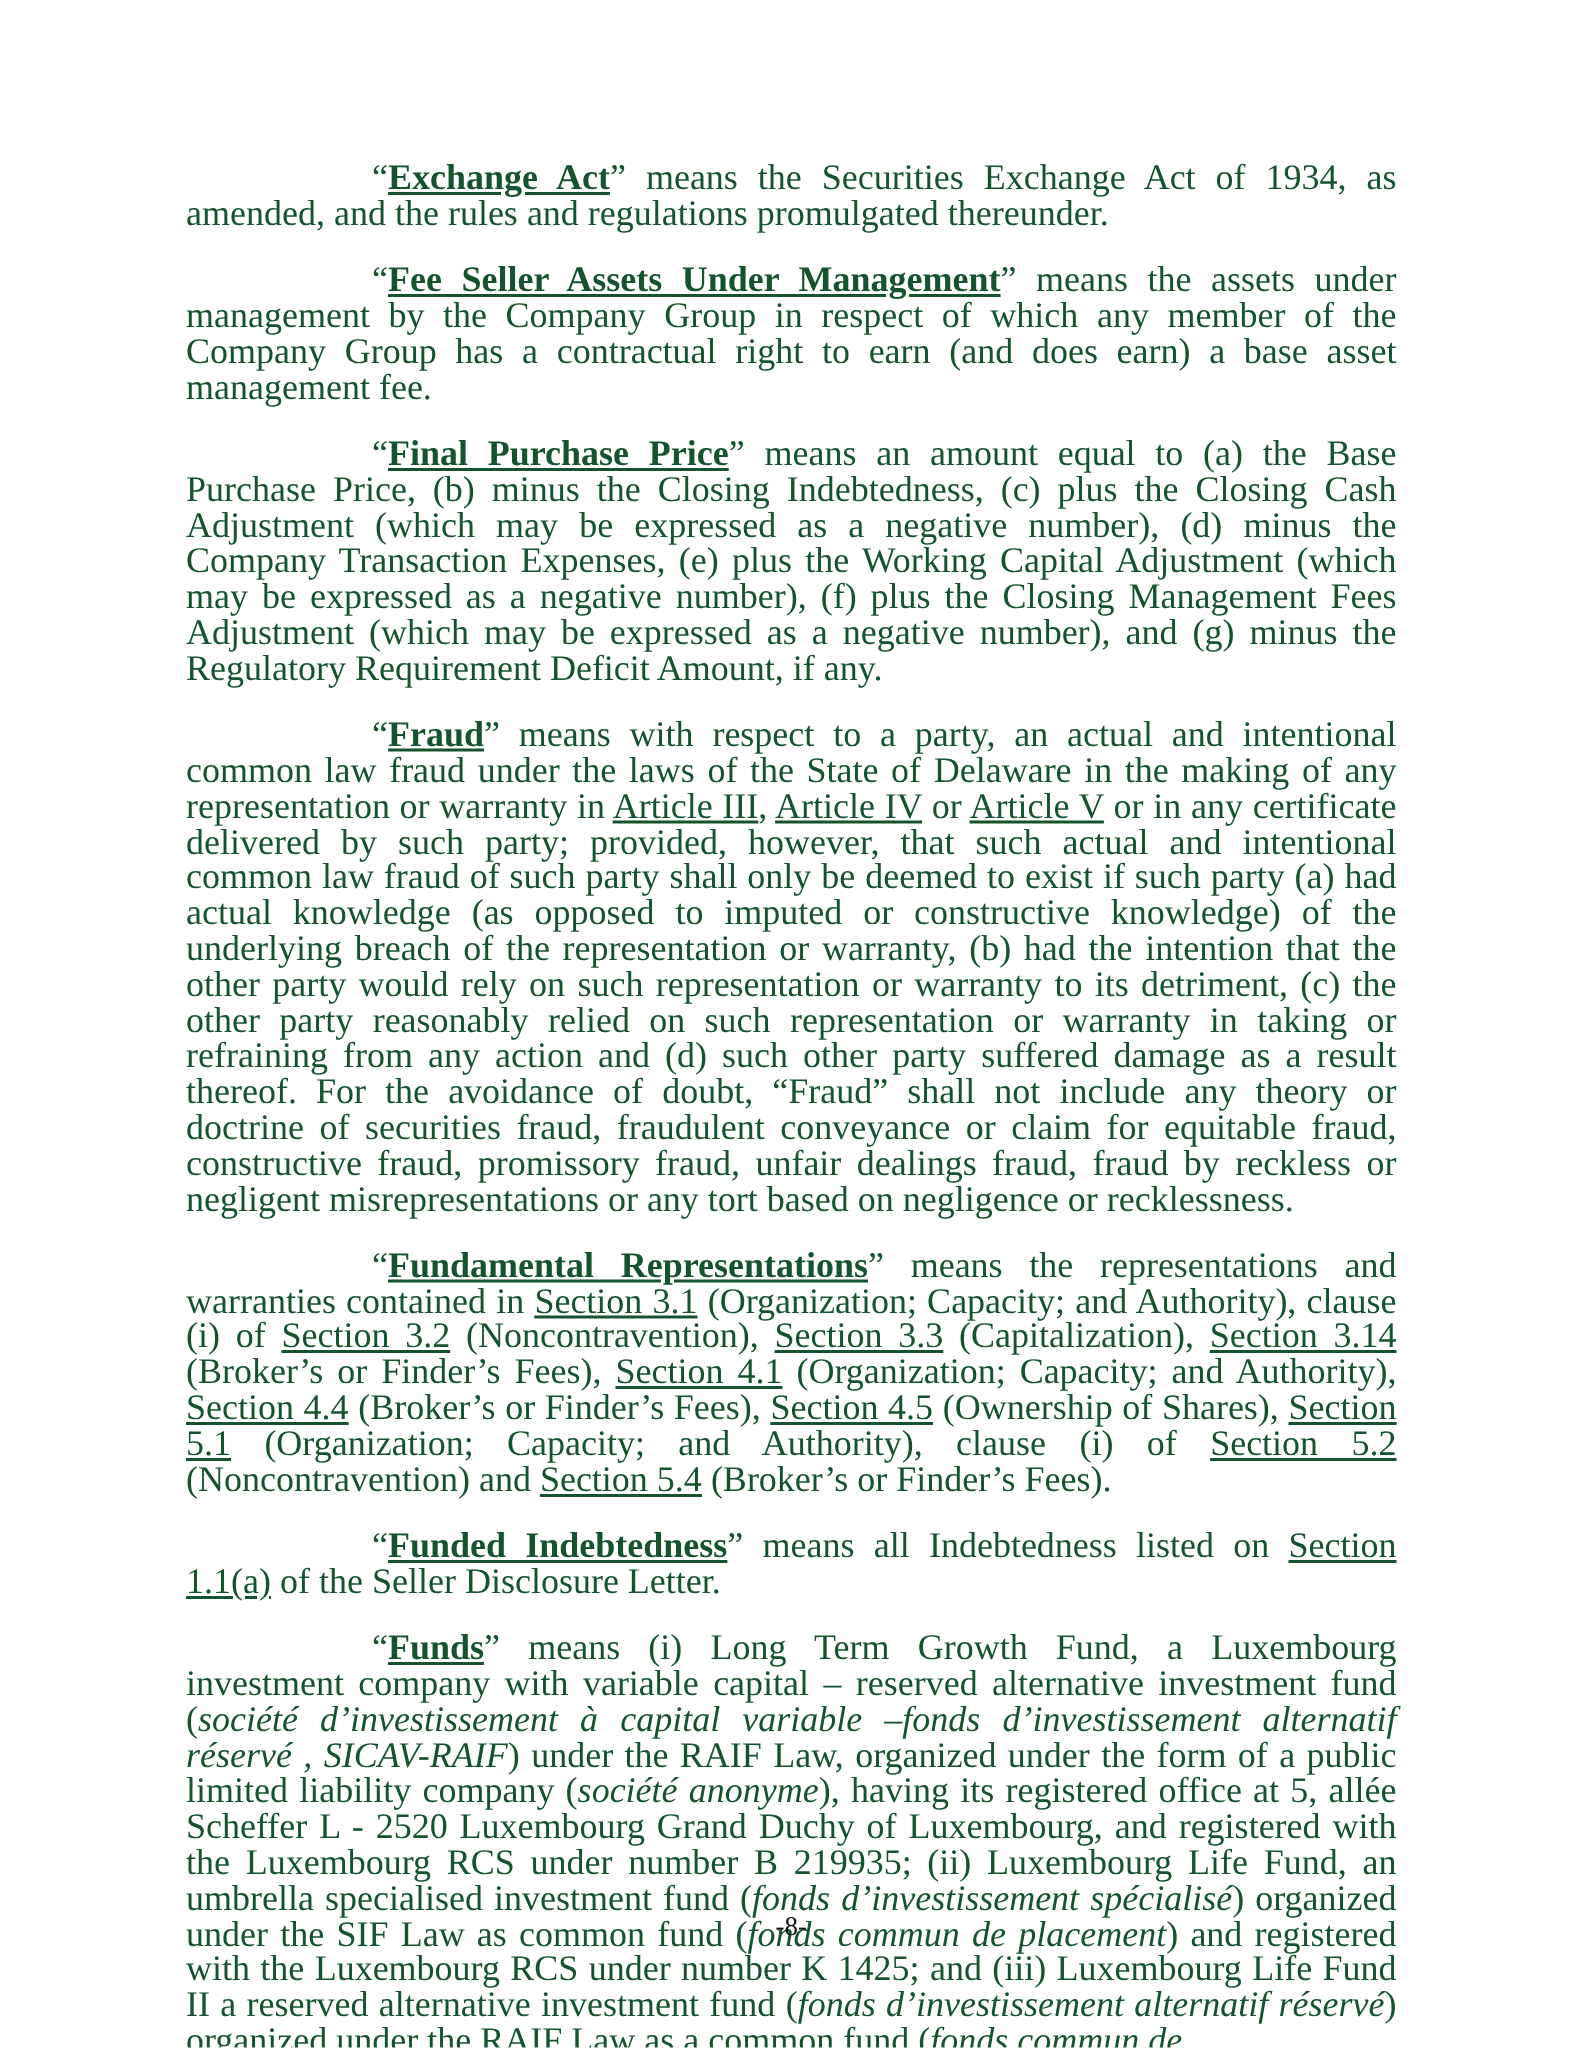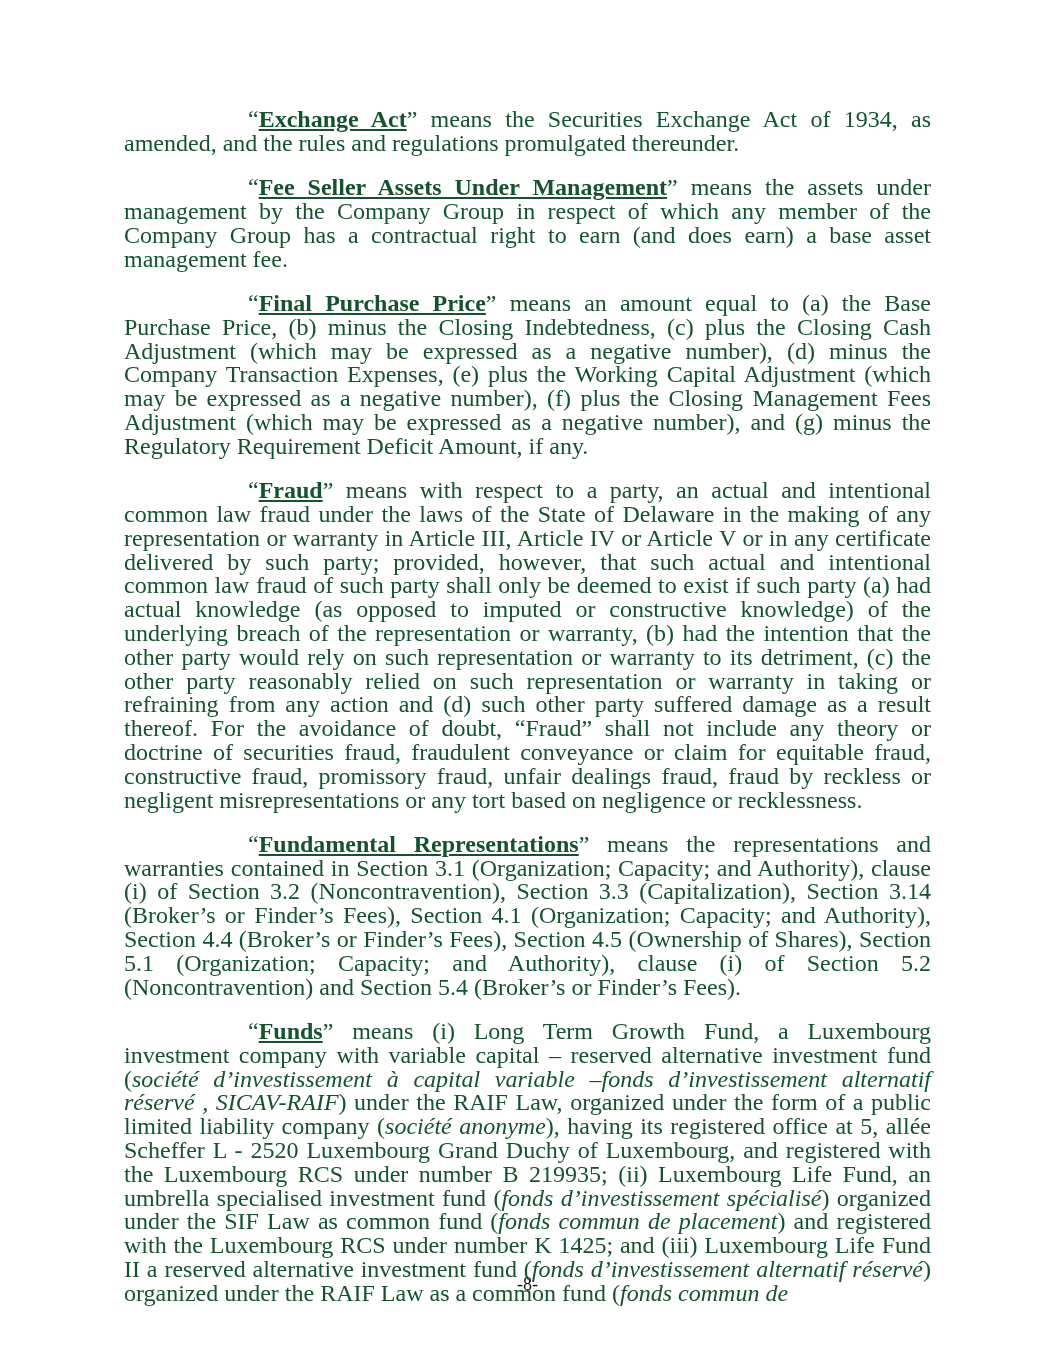--- a/index.html
+++ b/index.html
@@ -14,21 +14,21 @@
     line-height: 23.8px;
     color: #14532d;
   }
   .para {
     margin: 0 0 20.6px 0;
     text-align: justify;
     text-indent: 124px;
     hyphens: none;
   }
   .term { font-weight: bold; text-decoration: underline; text-underline-offset: 2px; }
-  .xref { text-underline-offset: 2px; }
+  .xref { text-decoration: underline; text-underline-offset: 2px; }
   .it { font-style: italic; }
   .page-number {
     position: absolute;
     left: 0; right: 0;
     top: 1274px;
     text-align: center;
     font-family: "Liberation Serif", "DejaVu Serif", serif;
     font-size: 18px;
     color: #111111;
   }
@@ -51,19 +51,22 @@
   </p>
 
   <p class="para">
     <span>“</span><span class="term">Fraud</span><span>”</span><span> means with respect to a party, an actual and intentional common law fraud under the laws of the State of Delaware in the making of any representation or warranty in </span><span class="xref">Article III</span><span>, </span><span class="xref">Article IV</span><span> or </span><span class="xref">Article V</span><span> or in any certificate delivered by such party; provided, however, that such actual and intentional common law fraud of such party shall only be deemed to exist if such party (a) had actual knowledge (as opposed to imputed or constructive knowledge) of the underlying breach of the representation or warranty, (b) had the intention that the other party would rely on such representation or warranty to its detriment, (c) the other party reasonably relied on such representation or warranty in taking or refraining from any action and (d) such other party suffered damage as a result thereof. For the avoidance of doubt, “Fraud” shall not include any theory or doctrine of securities fraud, fraudulent conveyance or claim for equitable fraud, constructive fraud, promissory fraud, unfair dealings fraud, fraud by reckless or negligent misrepresentations or any tort based on negligence or recklessness.</span>
   </p>
 
   <p class="para">
     <span>“</span><span class="term">Fundamental Representations</span><span>”</span><span> means the representations and warranties contained in </span><span class="xref">Section 3.1</span><span> (Organization; Capacity; and Authority), clause (i) of </span><span class="xref">Section 3.2</span><span> (Noncontravention), </span><span class="xref">Section 3.3</span><span> (Capitalization), </span><span class="xref">Section 3.14</span><span> (Broker’s or Finder’s Fees), </span><span class="xref">Section 4.1</span><span> (Organization; Capacity; and Authority), </span><span class="xref">Section 4.4</span><span> (Broker’s or Finder’s Fees), </span><span class="xref">Section 4.5</span><span> (Ownership of Shares), </span><span class="xref">Section 5.1</span><span> (Organization; Capacity; and Authority), clause (i) of </span><span class="xref">Section 5.2</span><span> (Noncontravention) and </span><span class="xref">Section 5.4</span><span> (Broker’s or Finder’s Fees).</span>
   </p>
 
+  <p class="para">
+    <span>“</span><span class="term">Funded Indebtedness</span><span>”</span><span> means all Indebtedness listed on </span><span class="xref">Section 1.1(a)</span><span> of the Seller Disclosure Letter.</span>
+  </p>
 
   <p class="para">
     <span>“</span><span class="term">Funds</span><span>”</span><span> means (i) Long Term Growth Fund, a Luxembourg investment company with variable capital – reserved alternative investment fund (</span><span class="it">société d’investissement à capital variable –fonds d’investissement alternatif réservé , SICAV-RAIF</span><span>) under the RAIF Law, organized under the form of a public limited liability company (</span><span class="it">société anonyme</span><span>), having its registered office at 5, allée Scheffer L - 2520 Luxembourg Grand Duchy of Luxembourg, and registered with the Luxembourg RCS under number B 219935; (ii) Luxembourg Life Fund, an umbrella specialised investment fund (</span><span class="it">fonds d’investissement spécialisé</span><span>) organized under the SIF Law as common fund (</span><span class="it">fonds commun de placement</span><span>) and registered with the Luxembourg RCS under number K 1425; and (iii) Luxembourg Life Fund II a reserved alternative investment fund (</span><span class="it">fonds d’investissement alternatif réservé</span><span>) organized under the RAIF Law as a common fund (</span><span class="it">fonds commun de</span>
   </p>
 </div>
 
 <div class="page-number">-8-</div>
 
 </body></html>

